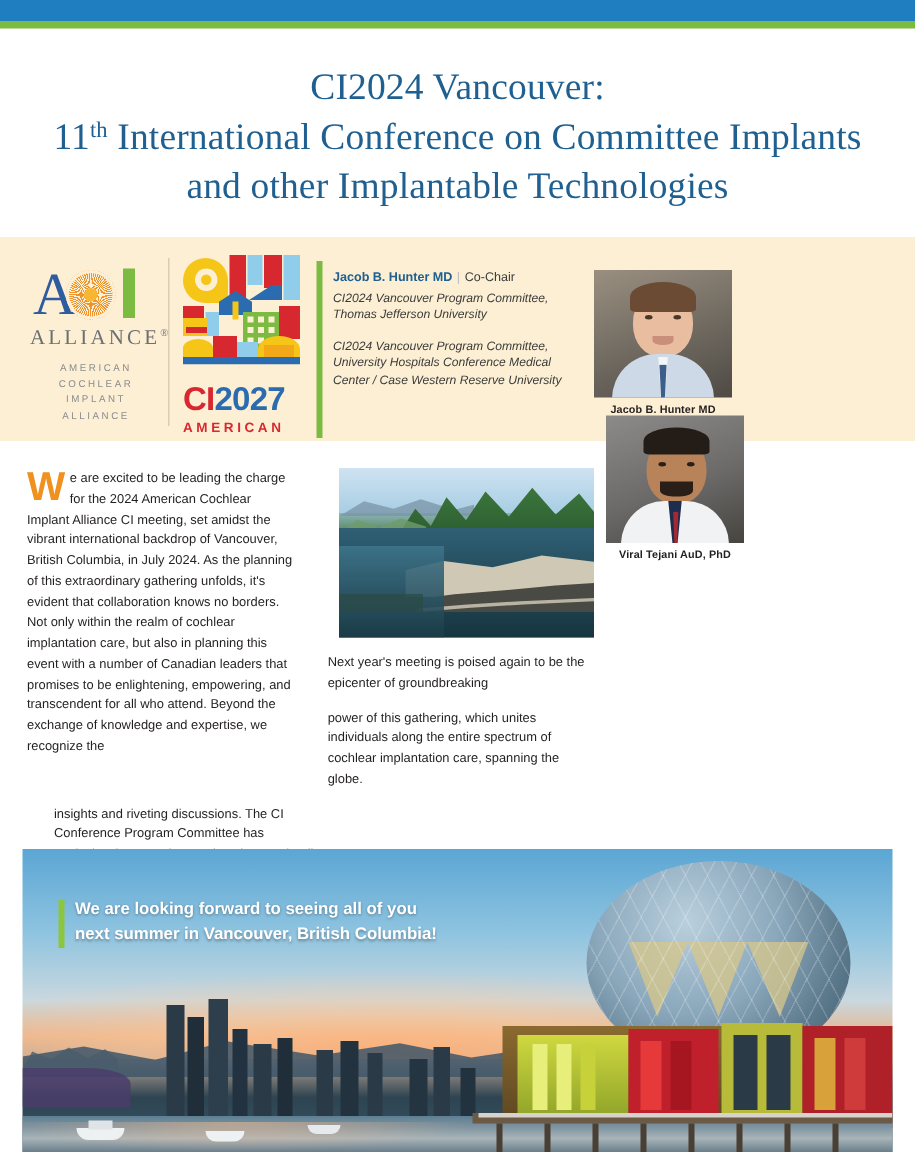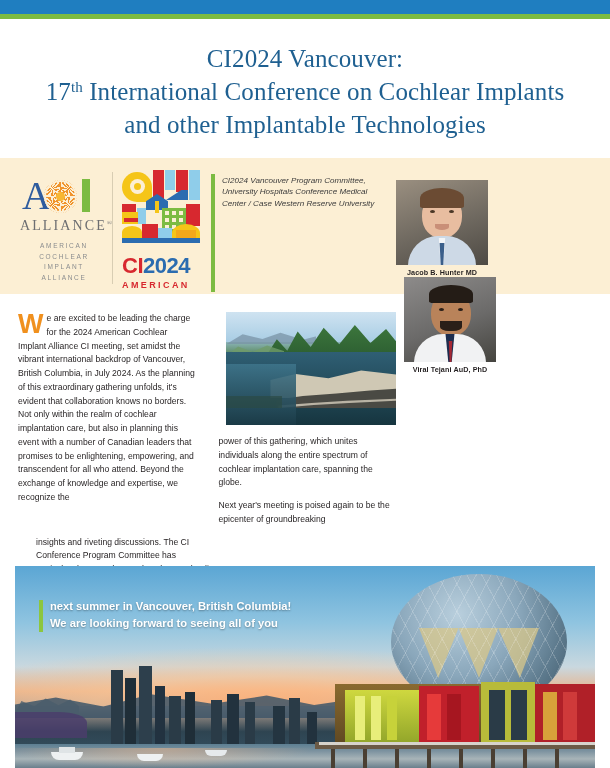--- a/index.html
+++ b/index.html
@@ -143,21 +143,21 @@
 </head>
 <body>
 
 <div class="page">
 
   <div class="rule-blue"></div>
   <div class="rule-green"></div>
 
   <div class="title-wrap">
     <div class="title-line">CI2024 Vancouver:</div>
-    <div class="title-line"><span>17</span><sup>th</sup><span> International Conference on Cochlear Implants</span></div>
+    <div class="title-line"><span>11</span><sup>th</sup><span> International Conference on Committee Implants</span></div>
     <div class="title-line">and other Implantable Technologies</div>
   </div>
 
   <div class="beige-band"></div>
 
   <div class="aci-logo">
     <div class="aci-mark">
       <span class="aci-A">A</span>
       <span class="aci-sun"></span>
       <span class="aci-I"></span>
@@ -200,27 +200,33 @@
       <span class="sh" style="left:0;top:44px;width:16px;height:12px;background:#f5c518;"></span>
       <span class="sh" style="left:2px;top:50px;width:14px;height:4px;background:#d7282f;"></span>
       <span class="sh" style="left:50px;top:56px;width:28px;height:18px;border-radius:50% 50% 0 0;background:#f5c518;"></span>
       <span class="sh" style="left:54px;top:62px;width:20px;height:12px;background:#f0901e;clip-path:polygon(0 0,100% 0,100% 100%,0 100%);opacity:.55;"></span>
       <span class="sh" style="left:0;top:58px;width:20px;height:12px;border-radius:50% 50% 0 0;background:#f5c518;"></span>
       <span class="sh" style="left:20px;top:56px;width:16px;height:18px;background:#d7282f;"></span>
       <span class="sh" style="left:36px;top:60px;width:14px;height:14px;background:#8fcdea;"></span>
       <span class="sh" style="left:0;top:70px;width:78px;height:5px;background:#2b6cb0;"></span>
       <span class="sh" style="left:0;top:75px;width:78px;height:7px;background:#fcefd4;"></span>
     </div>
-    <div class="ci-word"><span class="c1">CI</span><span class="c2">2024</span></div>
+    <div class="ci-word"><span class="c1">CI</span><span class="c2">2027</span></div>
     <div class="ci-van">AMERICAN</div>
   </div>
 
   <div class="chairs">
     <div class="chairs-bar"></div>
     <div class="chairs-body">
+      <div class="chair-block">
+        <div>
+          <span class="chair-name">Jacob B. Hunter MD</span><span class="chair-pipe">|</span><span class="chair-role">Co-Chair</span>
+        </div>
+        <div class="chair-aff">CI2024 Vancouver Program Committee, Thomas Jefferson University</div>
+      </div>
       <div class="chair-block">
         <div class="chair-aff">CI2024 Vancouver Program Committee, University Hospitals Conference Medical Center / Case Western Reserve University</div>
       </div>
     </div>
   </div>
 
   <div class="heads">
     <div class="head-col">
       <div class="photo p1">
         <span class="ph" style="left:26px;top:12px;width:40px;height:46px;border-radius:50% 50% 46% 46%;background:#e8bda0;"></span>
@@ -261,22 +267,22 @@
         <span class="mp" style="left:0;top:18px;width:90px;height:14px;background:#7a93a6;opacity:.75;clip-path:polygon(0 100%,18% 30%,40% 65%,60% 20%,85% 70%,100% 45%,100% 100%);"></span>
         <span class="mp" style="left:40px;top:8px;width:130px;height:64px;background:linear-gradient(180deg,#3f7a3e,#1f4a28);clip-path:polygon(0 55%,8% 30%,16% 48%,24% 18%,34% 42%,44% 12%,56% 38%,68% 8%,80% 36%,92% 14%,100% 34%,100% 100%,0 100%);"></span>
         <span class="mp" style="left:0;top:28px;width:58px;height:16px;background:#6f9b6a;opacity:.8;clip-path:polygon(0 100%,20% 40%,45% 75%,70% 35%,100% 70%,100% 100%);"></span>
         <span class="mp" style="left:0;top:40px;width:170px;height:73px;background:linear-gradient(180deg,#2f5f74,#16353f);"></span>
         <span class="mp" style="left:44px;top:56px;width:126px;height:30px;background:#cfc8b4;clip-path:polygon(0 40%,20% 20%,46% 34%,72% 8%,100% 22%,100% 100%,0 100%);"></span>
         <span class="mp" style="left:50px;top:74px;width:120px;height:22px;background:#4a4a44;clip-path:polygon(0 62%,22% 46%,50% 34%,78% 20%,100% 12%,100% 100%,0 100%);"></span>
         <span class="mp" style="left:52px;top:84px;width:118px;height:12px;background:#b9b3a4;clip-path:polygon(0 80%,28% 58%,58% 40%,100% 22%,100% 40%,60% 58%,30% 76%,0 100%);"></span>
         <span class="mp" style="left:0;top:52px;width:70px;height:61px;background:linear-gradient(180deg,#3e748a,#1b3b47);opacity:.9;"></span>
         <span class="mp" style="left:0;top:84px;width:56px;height:12px;background:#2b4a44;opacity:.7;"></span>
       </div>
+      <p>Next year's meeting is poised again to be the epicenter of groundbreaking</p>
       <p>power of this gathering, which unites individuals along the entire spectrum of cochlear implantation care, spanning the globe.</p>
-      <p>Next year's meeting is poised again to be the epicenter of groundbreaking</p>
     </div>
 
     <div class="col">
       <p>insights and riveting discussions. The CI Conference Program Committee has meticulously curated seven key themes that lie at the current core of cochlear implantation for both adults and children. These themes reflect the dynamic and evolving landscape of auditory science:</p>
       <div class="theme-head">Successful Pathways to Cochlear Implantation: A Global Perspective.</div>
       <p>Explore how patients are entering into the cochlear implantation pathway, what can be done to facilitate a positive change in</p>
     </div>
 
   </div>
 
@@ -335,19 +341,19 @@
     <span class="bn" style="left:540px;top:183px;width:4px;height:19px;background:#4a3f33;"></span>
 
     <span class="bn" style="left:36px;top:186px;width:32px;height:8px;border-radius:0 0 8px 8px;background:#eef1f2;"></span>
     <span class="bn" style="left:44px;top:181px;width:16px;height:6px;background:#dfe4e6;"></span>
     <span class="bn" style="left:122px;top:188px;width:26px;height:7px;border-radius:0 0 7px 7px;background:#eef1f2;"></span>
     <span class="bn" style="left:190px;top:184px;width:22px;height:6px;border-radius:0 0 6px 6px;background:#e6eaec;"></span>
 
     <div class="banner-caption">
       <span class="cap-bar"></span>
       <div class="cap-text">
+        <div>We are looking forward to seeing all of you</div>
         <div>next summer in Vancouver, British Columbia!</div>
-        <div>We are looking forward to seeing all of you</div>
       </div>
     </div>
   </div>
 
 </div>
 
 </body></html>

